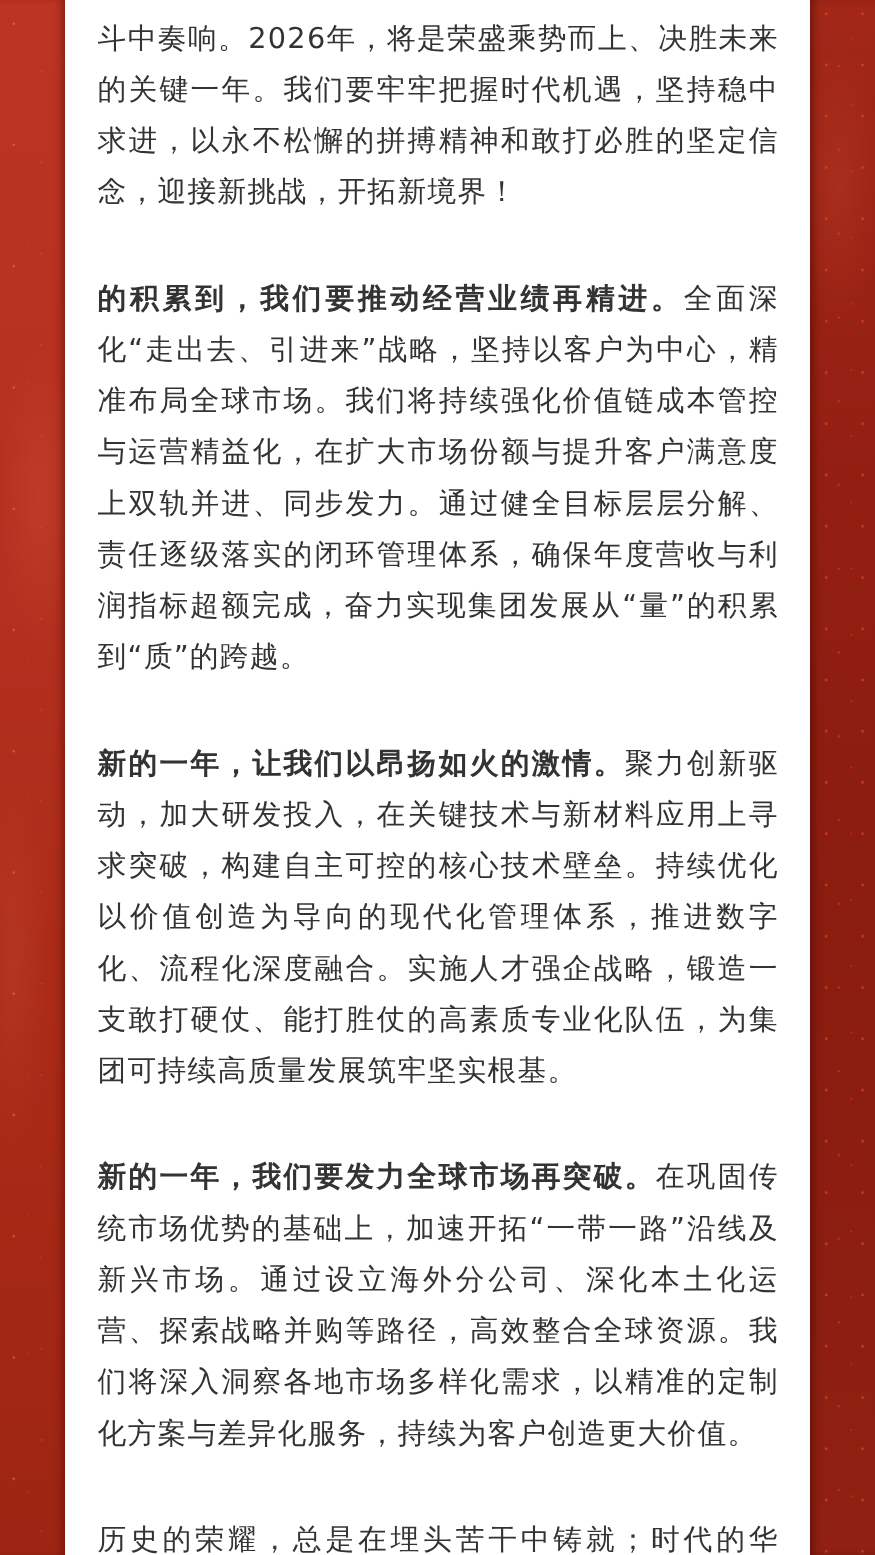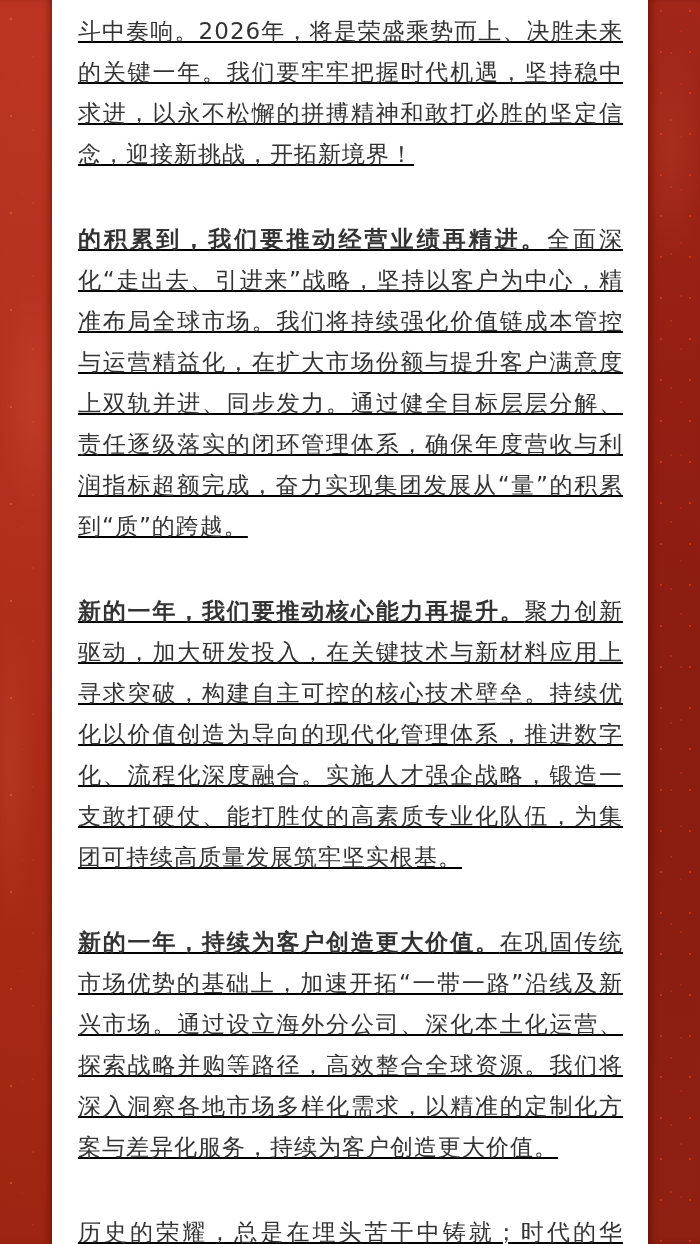--- a/index.html
+++ b/index.html
@@ -7,21 +7,20 @@
     width: 700px; height: 1244px;
     overflow: hidden;
     font-family: "DejaVu Sans", "Liberation Sans", sans-serif;
   }
   .stage {
     position: relative;
     width: 700px; height: 1244px;
     display: flex;
     overflow: hidden;
     background: #a8291a;
-    text-decoration: underline;
   }
   
   .strip {
     height: 100%;
     flex: 0 0 52px;
   }
   .strip-left {
     background-image:
       radial-gradient(circle 2px at 11px 19px, rgba(255,150,70,.7), rgba(255,150,70,0) 70%),
       radial-gradient(circle 1.5px at 33px 57px, rgba(255,110,50,.5), rgba(255,110,50,0) 70%),
@@ -70,20 +69,20 @@
 </head>
 <body>
 
 <div class="stage">
   <div class="strip strip-left"></div>
 
   <div class="panel">
     <div class="article">
       <p><span class="lead"></span><span>斗中奏响。2026年，将是荣盛乘势而上、决胜未来的关键一年。我们要牢牢把握时代机遇，坚持稳中求进，以永不松懈的拼搏精神和敢打必胜的坚定信念，迎接新挑战，开拓新境界！</span></p>
       <p><span class="lead">的积累到，我们要推动经营业绩再精进。</span><span>全面深化“走出去、引进来”战略，坚持以客户为中心，精准布局全球市场。我们将持续强化价值链成本管控与运营精益化，在扩大市场份额与提升客户满意度上双轨并进、同步发力。通过健全目标层层分解、责任逐级落实的闭环管理体系，确保年度营收与利润指标超额完成，奋力实现集团发展从“量”的积累到“质”的跨越。</span></p>
-      <p><span class="lead">新的一年，我们要推动核心能力再提升。</span><span>聚力创新驱动，加大研发投入，在关键技术与新材料应用上寻求突破，构建自主可控的核心技术壁垒。持续优化以价值创造为导向的现代化管理体系，推进数字化、流程化深度融合。实施人才强企战略，锻造一支敢打硬仗、能打胜仗的高素质专业化队伍，为集团可持续高质量发展筑牢坚实根基。</span></p>
-      <p><span class="lead">新的一年，持续为客户创造更大价值。</span><span>在巩固传统市场优势的基础上，加速开拓“一带一路”沿线及新兴市场。通过设立海外分公司、深化本土化运营、探索战略并购等路径，高效整合全球资源。我们将深入洞察各地市场多样化需求，以精准的定制化方案与差异化服务，持续为客户创造更大价值。</span></p>
+      <p><span class="lead">新的一年，让我们以昂扬如火的激情。</span><span>聚力创新驱动，加大研发投入，在关键技术与新材料应用上寻求突破，构建自主可控的核心技术壁垒。持续优化以价值创造为导向的现代化管理体系，推进数字化、流程化深度融合。实施人才强企战略，锻造一支敢打硬仗、能打胜仗的高素质专业化队伍，为集团可持续高质量发展筑牢坚实根基。</span></p>
+      <p><span class="lead">新的一年，我们要发力全球市场再突破。</span><span>在巩固传统市场优势的基础上，加速开拓“一带一路”沿线及新兴市场。通过设立海外分公司、深化本土化运营、探索战略并购等路径，高效整合全球资源。我们将深入洞察各地市场多样化需求，以精准的定制化方案与差异化服务，持续为客户创造更大价值。</span></p>
       <p><span class="lead"></span><span>历史的荣耀，总是在埋头苦干中铸就；时代的华章，总是在接续奋斗中谱写。让我们以昂扬如火的激情、坚韧如山的意志，向着高效节能耐火材料服务商的宏伟目标坚定迈</span></p>
     </div>
   </div>
 
   <div class="strip strip-right"></div>
 </div>
 
 </body></html>

